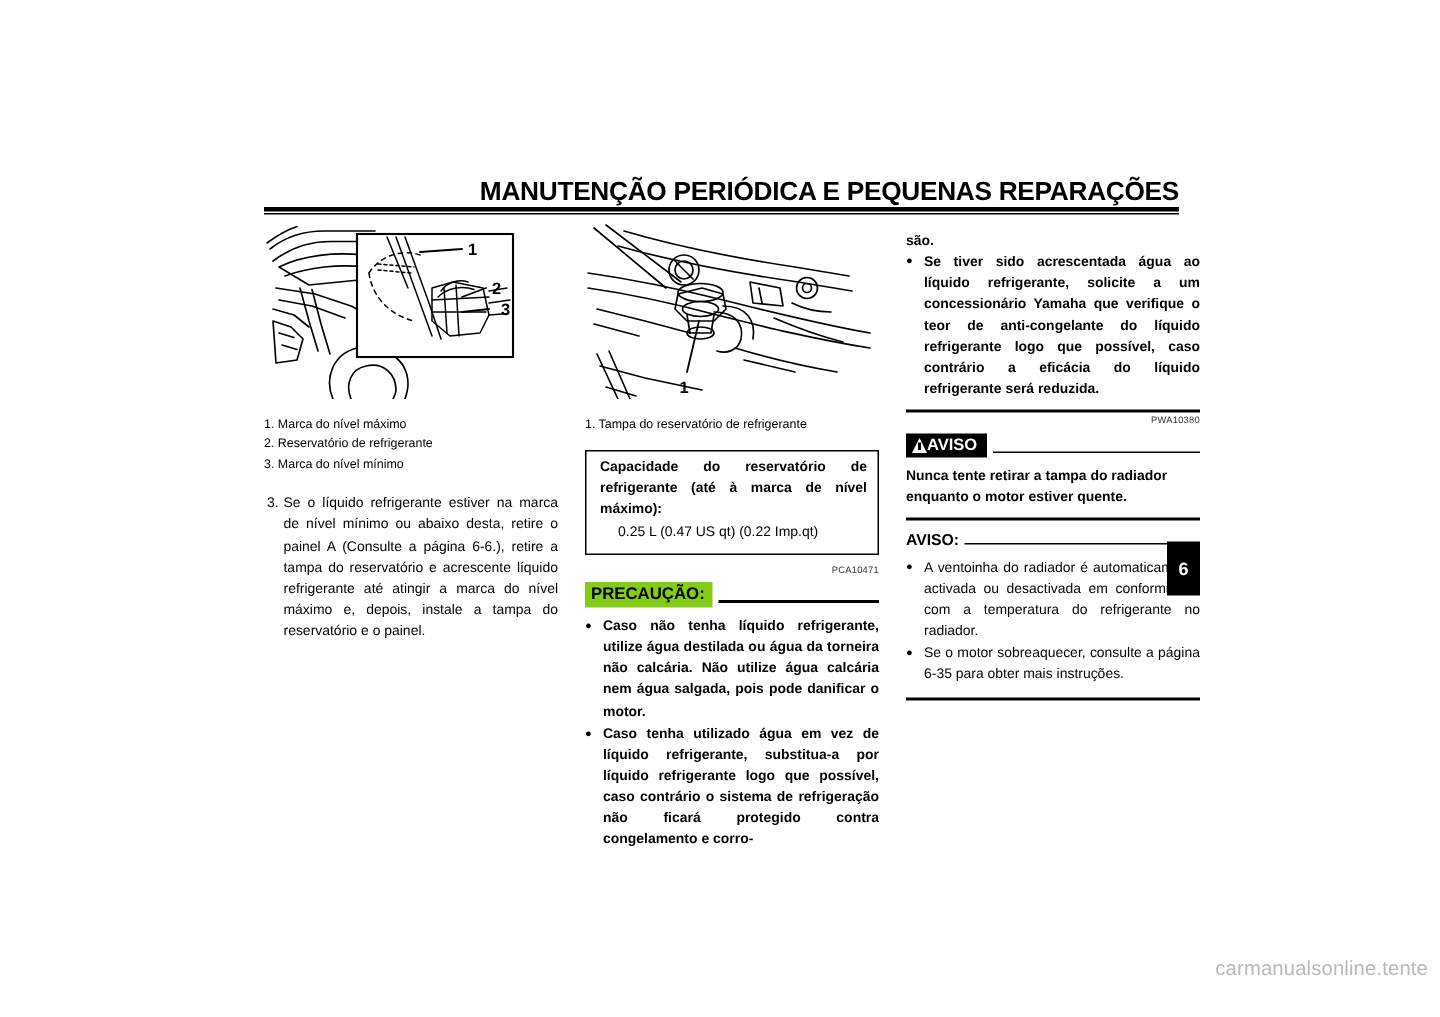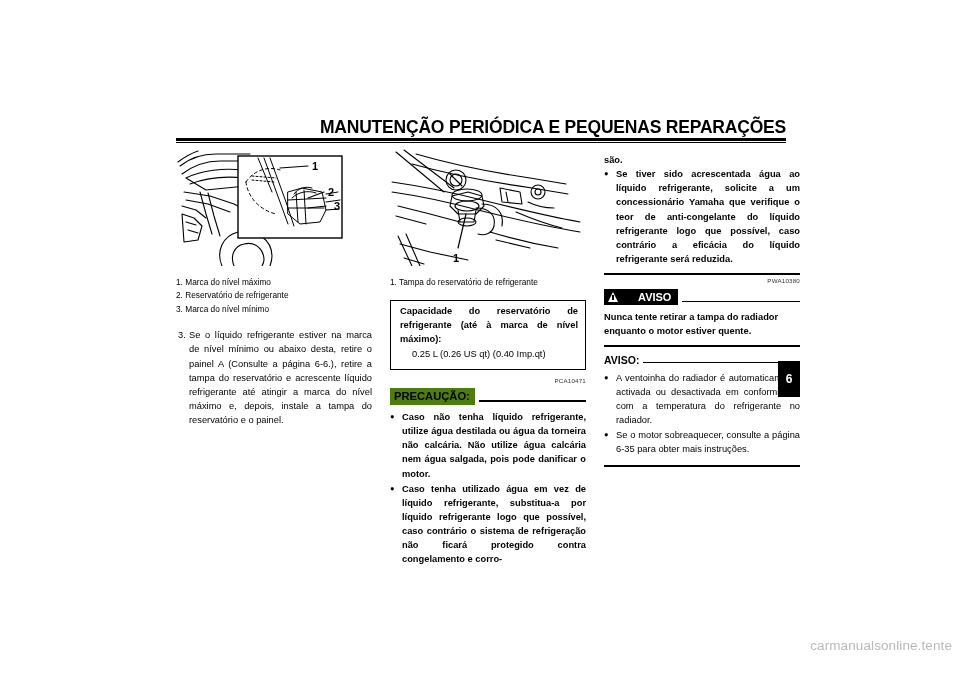--- a/index.html
+++ b/index.html
@@ -125,21 +125,21 @@
     letter-spacing: 0.2px;
   }
 
   
   .caution-head {
     display: flex;
     align-items: flex-end;
     margin-top: 4px;
   }
   .caution-label {
-    background: #4d7c0f;
+    background: #84cc16;
     font-size: 11.2px;
     font-weight: bold;
     padding: 2px 5px 2px 4px;
     line-height: 1.15;
     white-space: nowrap;
   }
   .head-rule {
     flex: 1;
     height: 1.6px;
     background: #000;
@@ -179,21 +179,21 @@
     margin-top: 5px;
   }
   .warn-badge {
     background: #000;
     color: #fff;
     font-size: 11px;
     font-weight: bold;
     padding: 2px 7px 2.5px 4px;
     display: flex;
     align-items: center;
-    gap: 20px;
+    gap: 0;
     line-height: 1.1;
     white-space: nowrap;
   }
   .warn-tri {
     display: inline-block;
     width: 0; height: 0;
     border-left: 5.5px solid transparent;
     border-right: 5.5px solid transparent;
     border-bottom: 10px solid #fff;
     position: relative;
@@ -405,21 +405,21 @@
         </g>
       </svg>
     </div>
 
     <div class="legend">
       <div class="legend-item">1. Tampa do reservatório de refrigerante</div>
     </div>
 
     <div class="spec-box">
       <div class="spec-title">Capacidade do reservatório de refrigerante (até à marca de nível máximo):</div>
-      <div class="spec-value">0.25 L (0.26 US qt) (0.40 Imp.qt)</div>
+      <div class="spec-value">0.25 L (0.47 US qt) (0.22 Imp.qt)</div>
     </div>
 
     <div class="code">PCA10471</div>
 
     <div class="caution-head">
       <div class="caution-label">PRECAUÇÃO:</div>
       <div class="head-rule"></div>
     </div>
 
     <div class="bullets bold">

